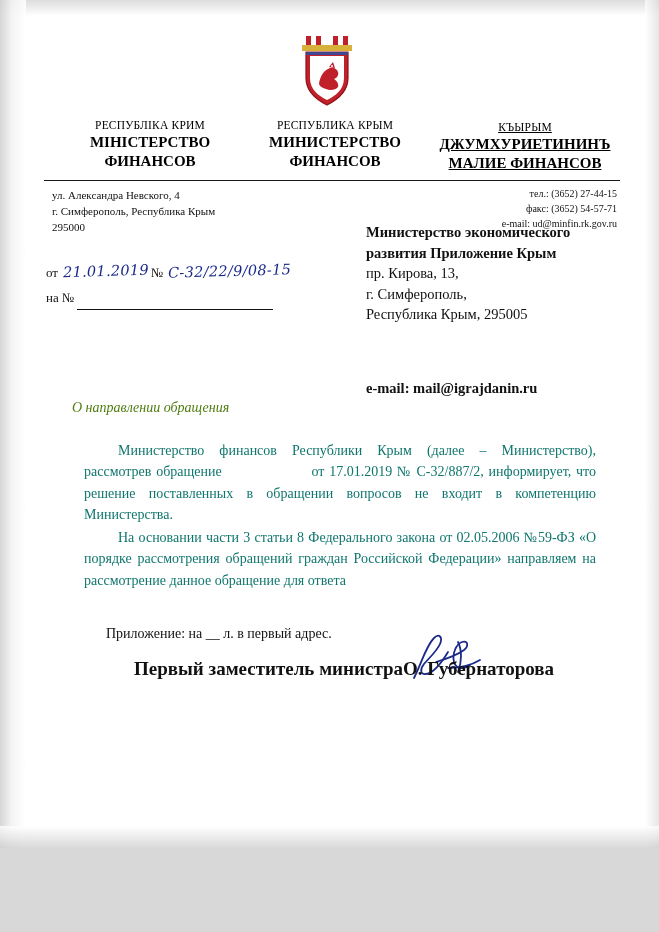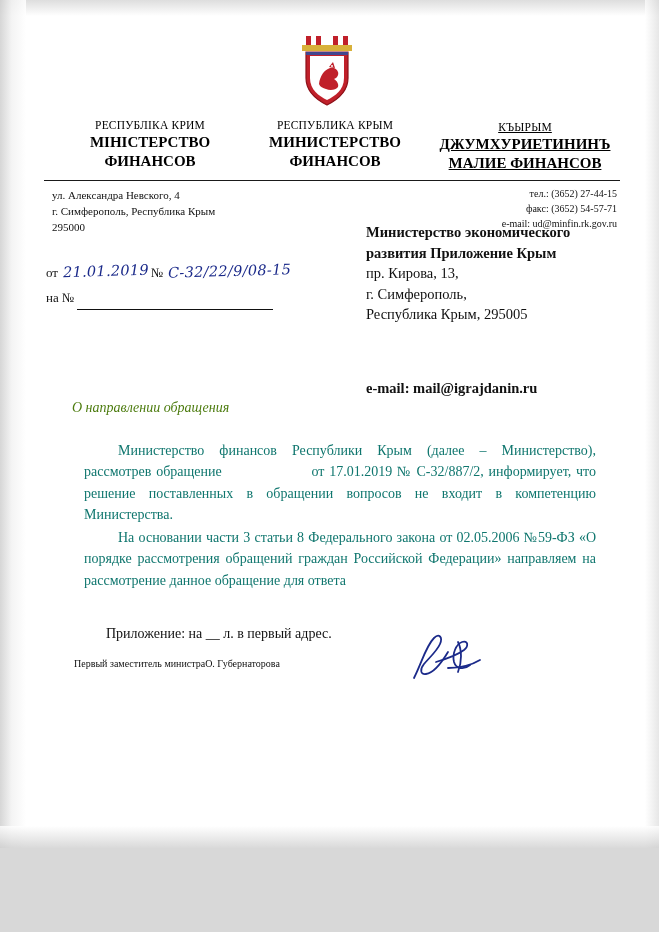--- a/index.html
+++ b/index.html
@@ -193,24 +193,24 @@
     color: #111;
     text-indent: 34px;
   }
 
   .signature-row {
     position: absolute;
     left: 74px;
     top: 658px;
     width: 540px;
     display: flex;
-    justify-content: flex-start;
+    justify-content: center;
     align-items: baseline;
-    font-size: 10px;
-    font-weight: normal;
+    font-size: 19px;
+    font-weight: bold;
     color: #111;
   }
   .sign-mark {
     position: absolute;
     left: 396px;
     top: 632px;
     width: 120px;
     height: 60px;
   }
 

